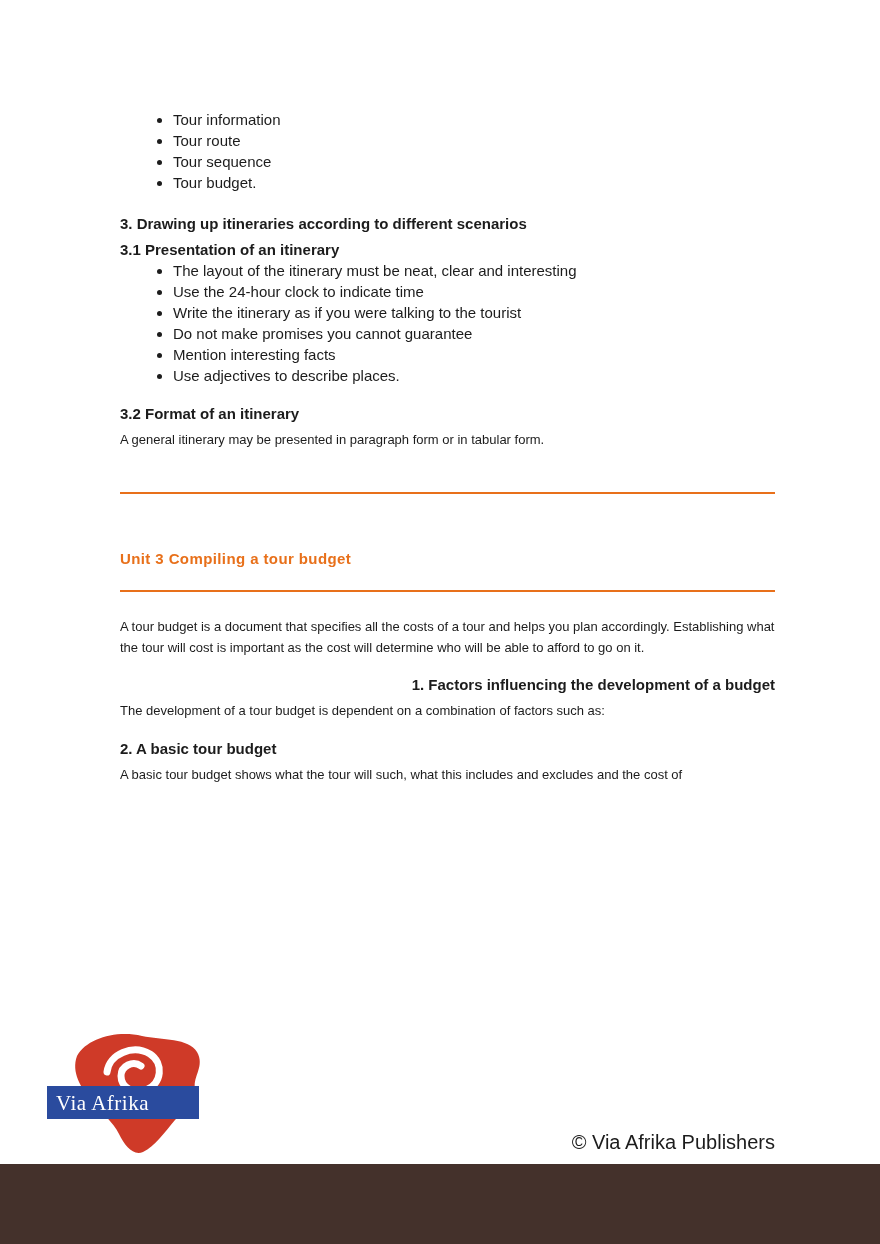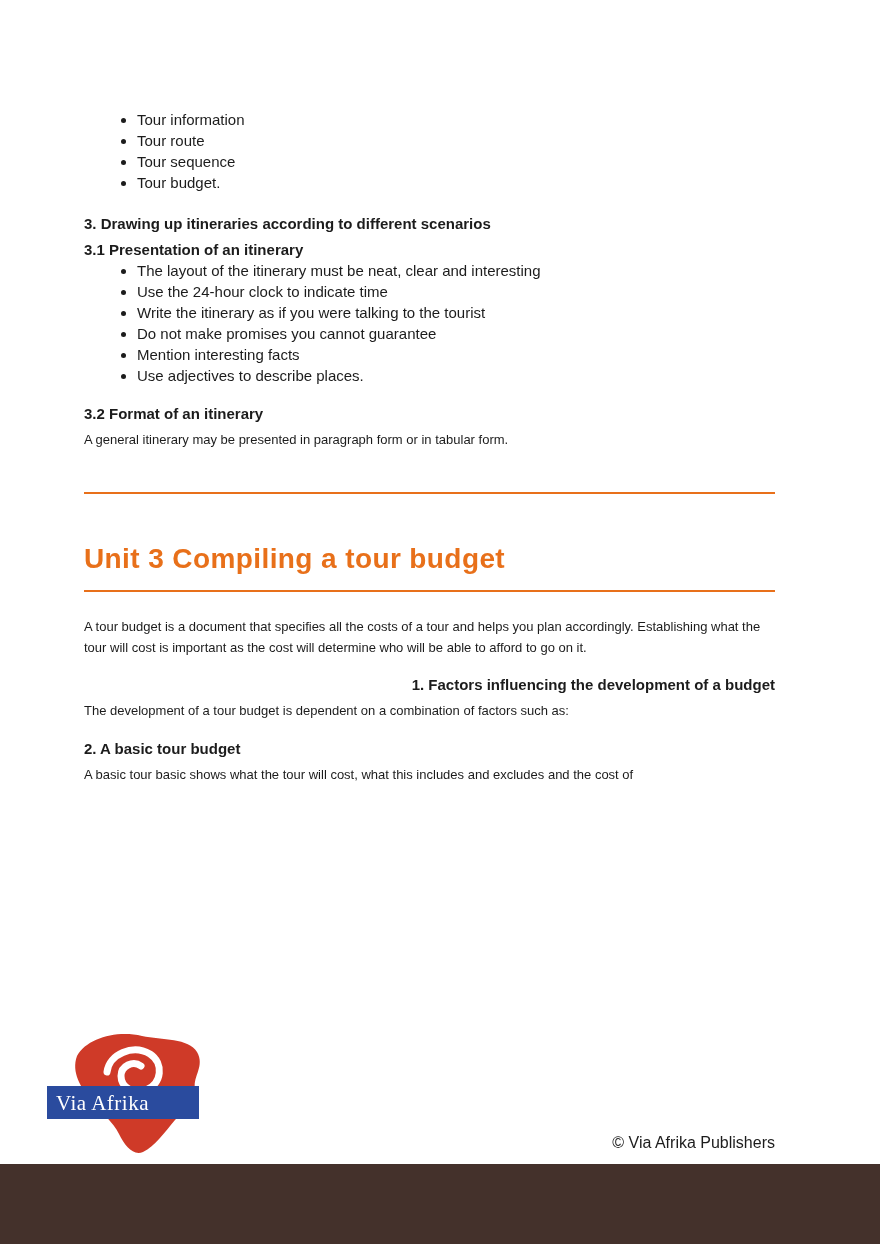--- a/index.html
+++ b/index.html
@@ -7,49 +7,49 @@
   body {
     width: 880px; height: 1244px;
     font-family: "Liberation Sans", sans-serif;
     position: relative; overflow: hidden;
     color: #1c1c1c;
   }
   .page { position: relative; width: 880px; height: 1244px; background: #ffffff; }
   .content {
     position: absolute; top: 0; left: 0;
     width: 880px;
-    padding: 109px 105px 0 84px;
+    padding: 109px 105px 0 120px;
     font-size: 15px; line-height: 21px;
   }
   ul.bullets { list-style: disc; padding-left: 53px; margin: 0; }
   ul.bullets li { line-height: 21px; }
   .h-bold { font-weight: 700; font-size: 15px; line-height: 21px; }
   .mt-39 { margin-top: 20px; }
   .mt-19 { margin-top: 5px; }
   .mt-17 { margin-top: 17px; }
   .mt-16 { margin-top: 16px; text-align: right; }
   .mt-24 { margin-top: 24px; }
   .para { font-size: 13px; line-height: 21px; }
   .orange-rule {
     border: none; border-top: 2px solid #e8701a;
     margin: 0; height: 0;
   }
   .rule-top { margin-top: 42px; }
   .rule-bottom { margin-top: 17px; }
   .unit-title {
     margin-top: 51px;
     color: #e8701a;
-    font-size: 28px; line-height: 28px;
+    font-size: 15px; line-height: 28px;
     font-weight: 700; letter-spacing: 0.4px;
   }
   .indent-2nd-line { margin-left: 113px; }
   .copyright {
     position: absolute;
     top: 1132px; right: 105px;
-    font-size: 16px; line-height: 21px;
+    font-size: 20px; line-height: 21px;
     color: #1c1c1c;
   }
   .logo {
     position: absolute;
     left: 47px; top: 1028px;
     width: 158px; height: 128px; text-align: right;
   }
   .footer-bar {
     position: absolute;
     left: 0; bottom: 0;
@@ -96,21 +96,21 @@
 
     <div class="para mt-24">A tour budget is a document that specifies all the costs of a tour and helps you plan accordingly. Establishing what the tour will cost is important as the cost will determine who will be able to afford to go on it.</div>
 
     <div class="h-bold mt-16">1. Factors influencing the development of a budget</div>
 
     <div class="para mt-19">The development of a tour budget is dependent on a combination of factors such as:</div>
 
 
     <div class="h-bold mt-17">2. A basic tour budget</div>
 
-    <div class="para mt-19">A basic tour basic shows what the tour will cost, what this includes and excludes and the cost of</div>
+    <div class="para mt-19">A basic tour budget shows what the tour will such, what this includes and excludes and the cost of</div>
 
   </div>
 
   <div class="copyright">© Via Afrika Publishers</div>
 
   <div class="logo">
     <svg width="158" height="128" viewBox="0 0 158 128" xmlns="http://www.w3.org/2000/svg">
 
       <path d="M30,28
                C40,10 70,2 95,8

